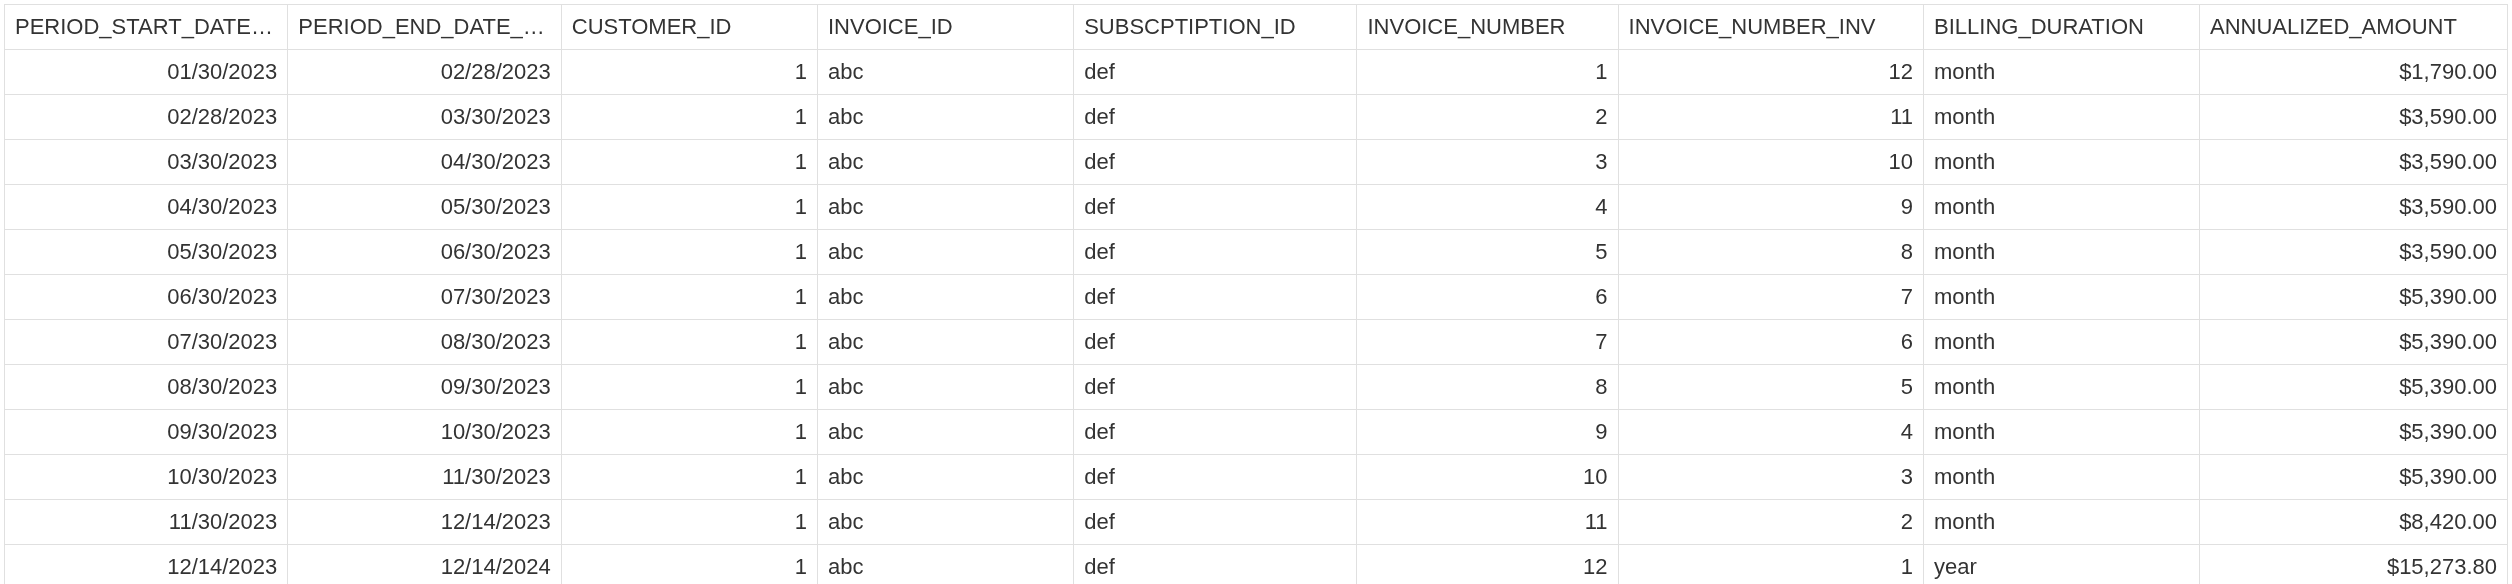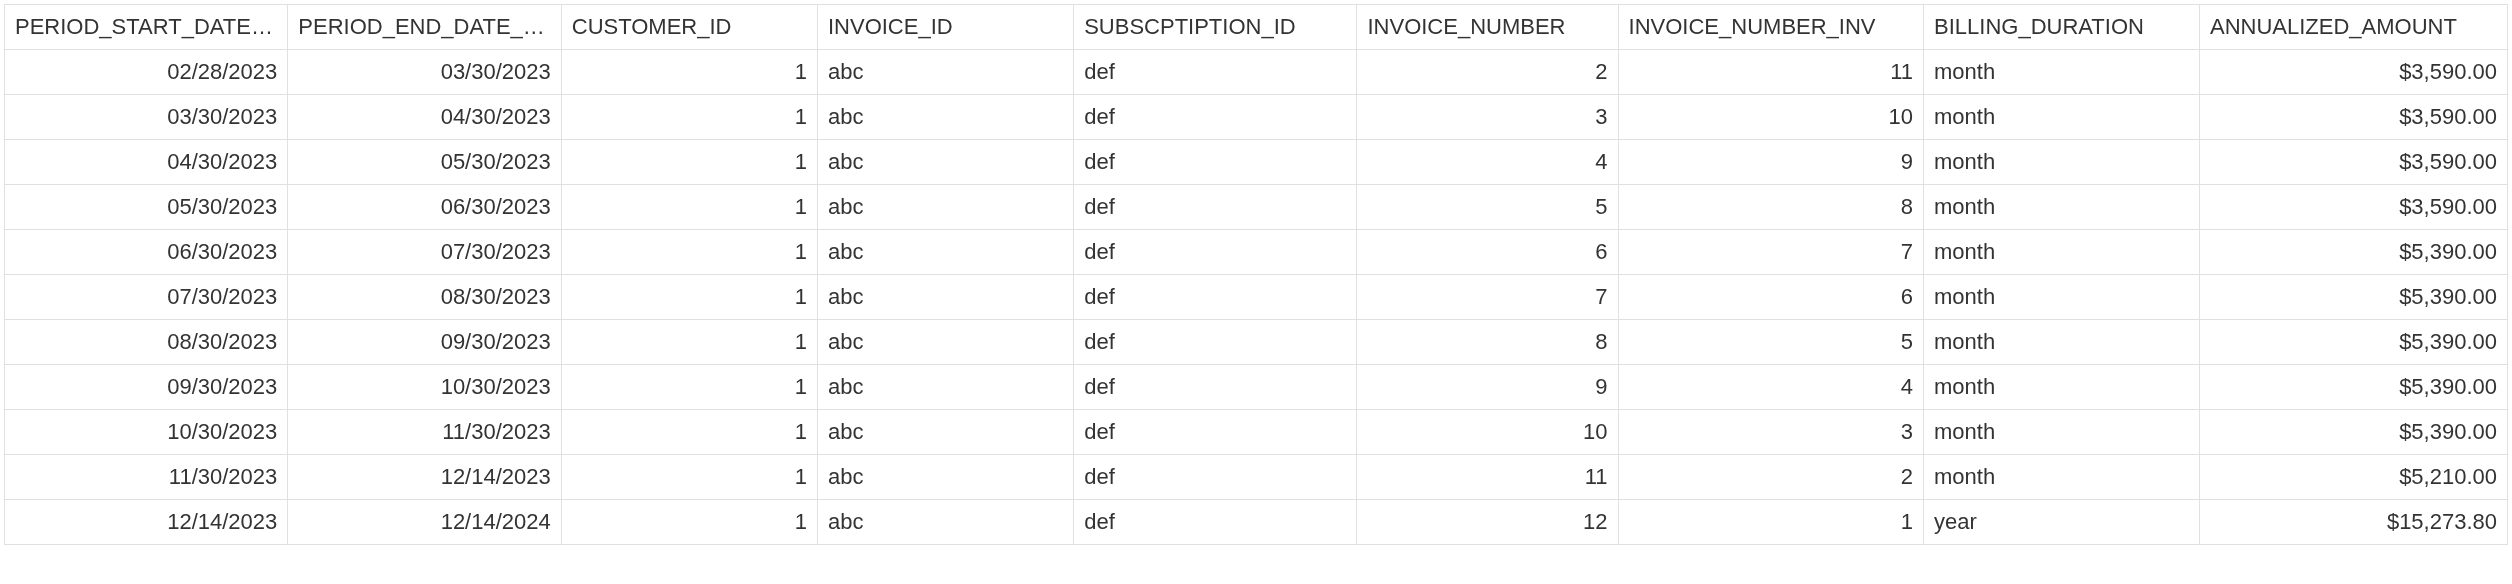--- a/index.html
+++ b/index.html
@@ -74,20 +74,31 @@
         <th class="align-left">INVOICE_ID</th>
         <th class="align-left">SUBSCPTIPTION_ID</th>
         <th class="align-left">INVOICE_NUMBER</th>
         <th class="align-left">INVOICE_NUMBER_INV</th>
         <th class="align-left">BILLING_DURATION</th>
         <th class="align-left">ANNUALIZED_AMOUNT</th>
       </tr>
   </thead>
   <tbody id="body-rows">
       <tr>
+        <td class="align-right">01/30/2023</td>
+        <td class="align-right">02/28/2023</td>
+        <td class="align-right">1</td>
+        <td class="align-left">abc</td>
+        <td class="align-left">def</td>
+        <td class="align-right">1</td>
+        <td class="align-right">12</td>
+        <td class="align-left">month</td>
+        <td class="align-right">$1,790.00</td>
+      </tr>
+      <tr>
         <td class="align-right">02/28/2023</td>
         <td class="align-right">03/30/2023</td>
         <td class="align-right">1</td>
         <td class="align-left">abc</td>
         <td class="align-left">def</td>
         <td class="align-right">2</td>
         <td class="align-right">11</td>
         <td class="align-left">month</td>
         <td class="align-right">$3,590.00</td>
       </tr>
@@ -181,21 +192,21 @@
       </tr>
       <tr>
         <td class="align-right">11/30/2023</td>
         <td class="align-right">12/14/2023</td>
         <td class="align-right">1</td>
         <td class="align-left">abc</td>
         <td class="align-left">def</td>
         <td class="align-right">11</td>
         <td class="align-right">2</td>
         <td class="align-left">month</td>
-        <td class="align-right">$5,210.00</td>
+        <td class="align-right">$8,420.00</td>
       </tr>
       <tr>
         <td class="align-right">12/14/2023</td>
         <td class="align-right">12/14/2024</td>
         <td class="align-right">1</td>
         <td class="align-left">abc</td>
         <td class="align-left">def</td>
         <td class="align-right">12</td>
         <td class="align-right">1</td>
         <td class="align-left">year</td>

